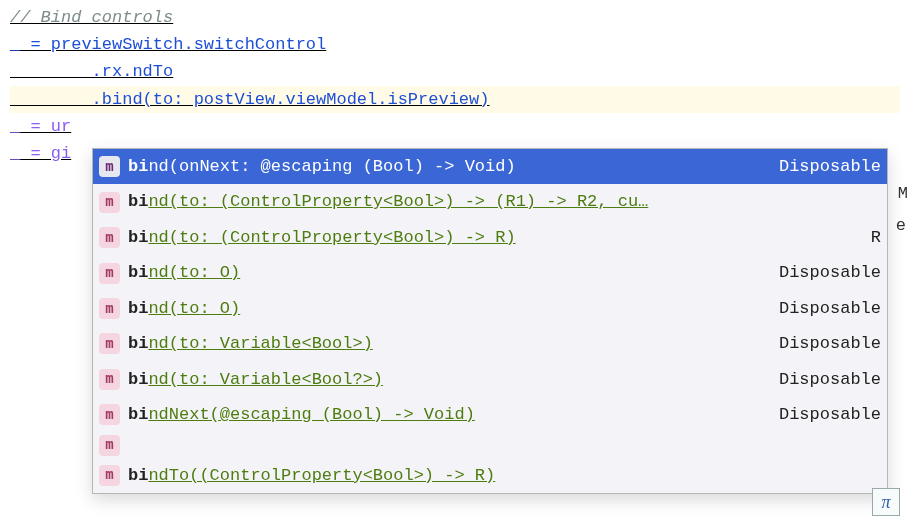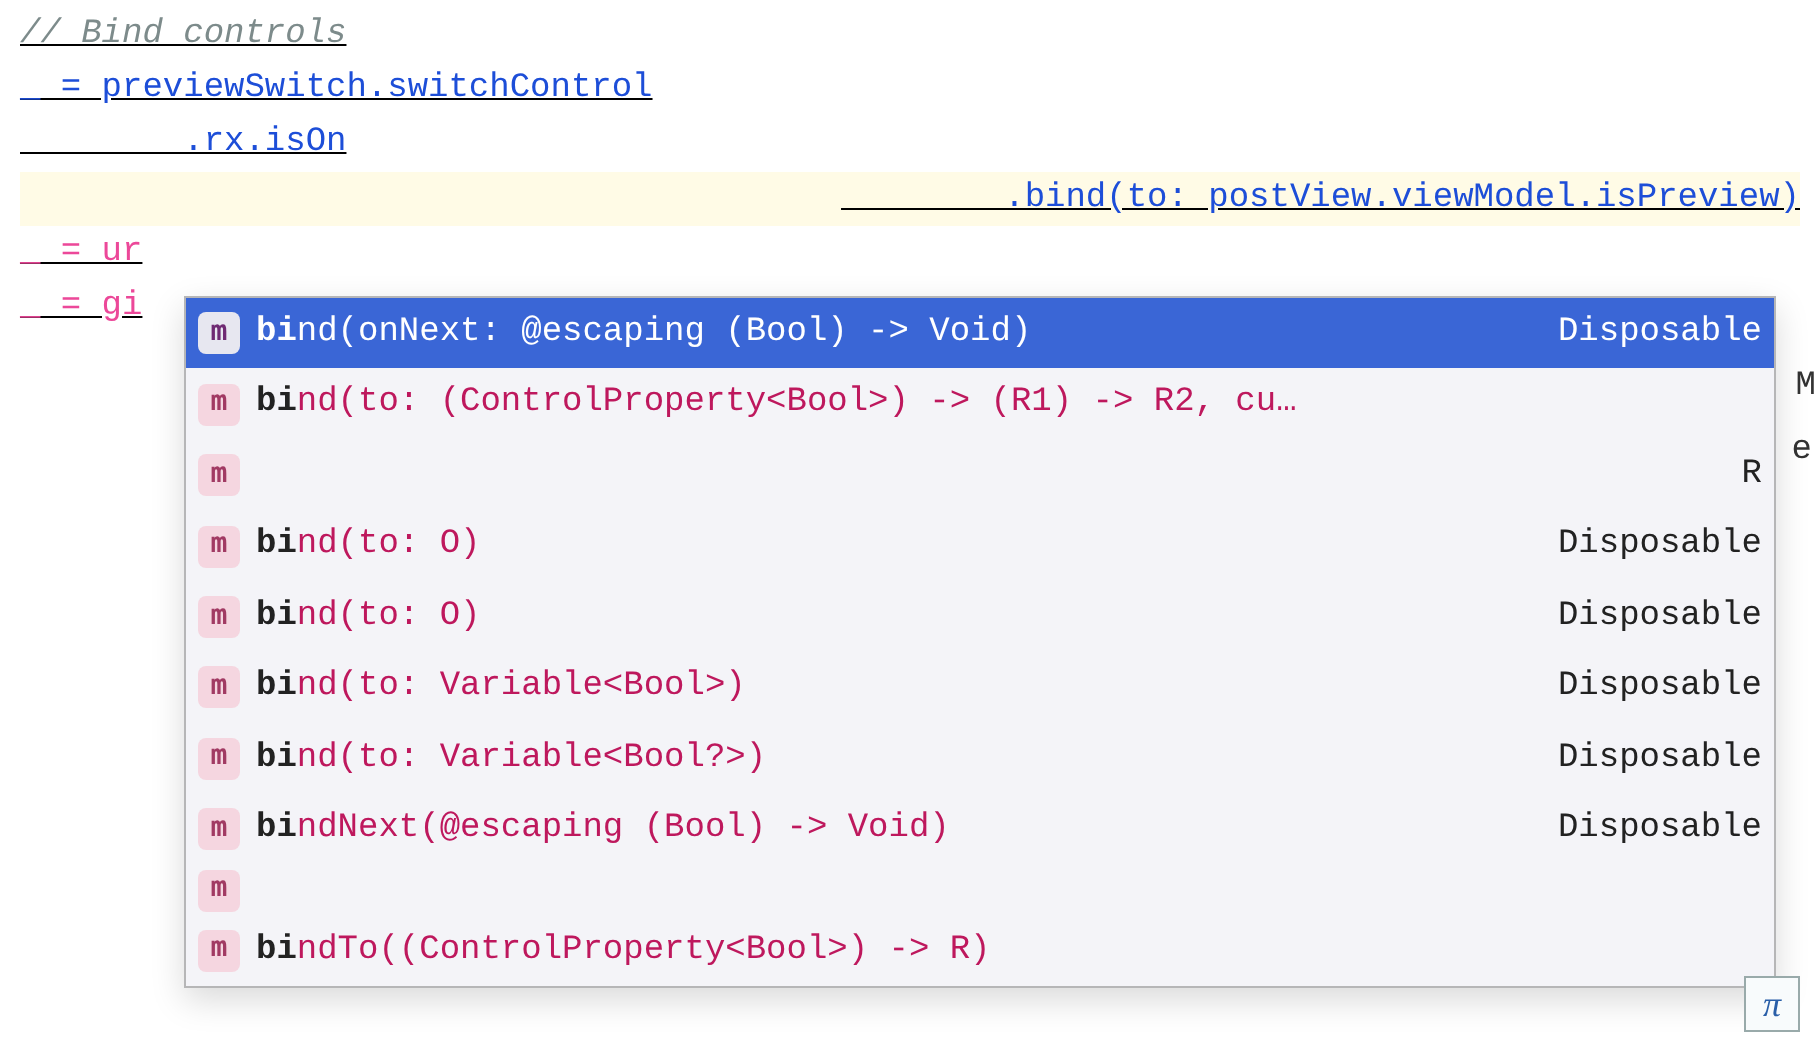--- a/index.html
+++ b/index.html
@@ -17,23 +17,22 @@
     position: relative;
     padding: 4px 10px;
     text-decoration: underline;
   }
   .line { white-space: pre; }
   .comment { color: #7d8b8b; font-style: italic; }
   .plain { color: #1d4ed8; }
   .highlight-line {
     background: #fffbe6;
     display: block;
-    text-align: right;
   }
-  .underscore { color: #ec4899; }
+  .underscore { color: #8b5cf6; }
   .popup-anchor {
     position: absolute;
     left: 92px;
     top: 148px;
   }
   .autocomplete {
     width: 796px;
     background: #fff;
     border: 1px solid #b6b6b7;
     box-shadow: 0 6px 16px rgba(0,0,0,0.15);
@@ -73,21 +72,21 @@
     color: #6f2a73;
   }
   .badge.norm {
     background: #f5d6e0;
     color: #a13a63;
   }
   .sig { flex: 1; overflow: hidden; text-overflow: ellipsis; }
   .ret { margin-left: auto; padding-left: 12px; flex-shrink: 0; }
   .selected .sig b { font-weight: 700; color: #fff; }
   .normal .sig b { font-weight: 700; color: #222; }
-  .normal .sig span.rest { color: #be185d; }
+  .normal .sig span.rest { color: #4d7c0f; text-decoration: underline; }
   .pi-corner {
     position: absolute;
     right: 10px;
     bottom: 8px;
     width: 28px;
     height: 28px;
     border: 1px solid #9aa;
     background: #f8fbfc;
     display: flex;
     align-items: center;
@@ -97,21 +96,21 @@
     font-family: Georgia, serif;
     font-size: 18px;
   }
 </style>
 </head>
 <body>
 
 <div class="code-area">
   <div class="line"><span class="comment">// Bind controls</span></div>
   <div class="line"><span class="plain">_ = previewSwitch.switchControl</span></div>
-  <div class="line"><span class="plain">        .rx.isOn</span></div>
+  <div class="line"><span class="plain">        .rx.ndTo</span></div>
   <div class="line highlight-line"><span class="plain">        .bind(to: postView.viewModel.isPreview)</span></div>
   <div class="line"><span class="plain underscore">_ = ur</span></div>
   <div class="line"><span class="plain underscore">_ = gi</span></div>
 </div>
 
 <div style="position:absolute; right:2px; top:180px; color:#333; font-family:inherit;">M</div>
 <div style="position:absolute; right:4px; top:212px; color:#333; font-family:inherit;">e</div>
 
 <div class="popup-anchor">
   <div class="autocomplete" id="ac">
@@ -119,20 +118,21 @@
         <span class="badge sel">m</span>
         <span class="sig"><b>bi</b><span class="rest">nd(onNext: @escaping (Bool) -&gt; Void)</span></span>
         <span class="ret">Disposable</span>
       </div>
       <div class="ac-row normal">
         <span class="badge norm">m</span>
         <span class="sig"><b>bi</b><span class="rest">nd(to: (ControlProperty&lt;Bool&gt;) -&gt; (R1) -&gt; R2, cu…</span></span>
       </div>
       <div class="ac-row normal">
         <span class="badge norm">m</span>
+        <span class="sig"><b>bi</b><span class="rest">nd(to: (ControlProperty&lt;Bool&gt;) -&gt; R)</span></span>
         <span class="ret">R</span>
       </div>
       <div class="ac-row normal">
         <span class="badge norm">m</span>
         <span class="sig"><b>bi</b><span class="rest">nd(to: O)</span></span>
         <span class="ret">Disposable</span>
       </div>
       <div class="ac-row normal">
         <span class="badge norm">m</span>
         <span class="sig"><b>bi</b><span class="rest">nd(to: O)</span></span>

